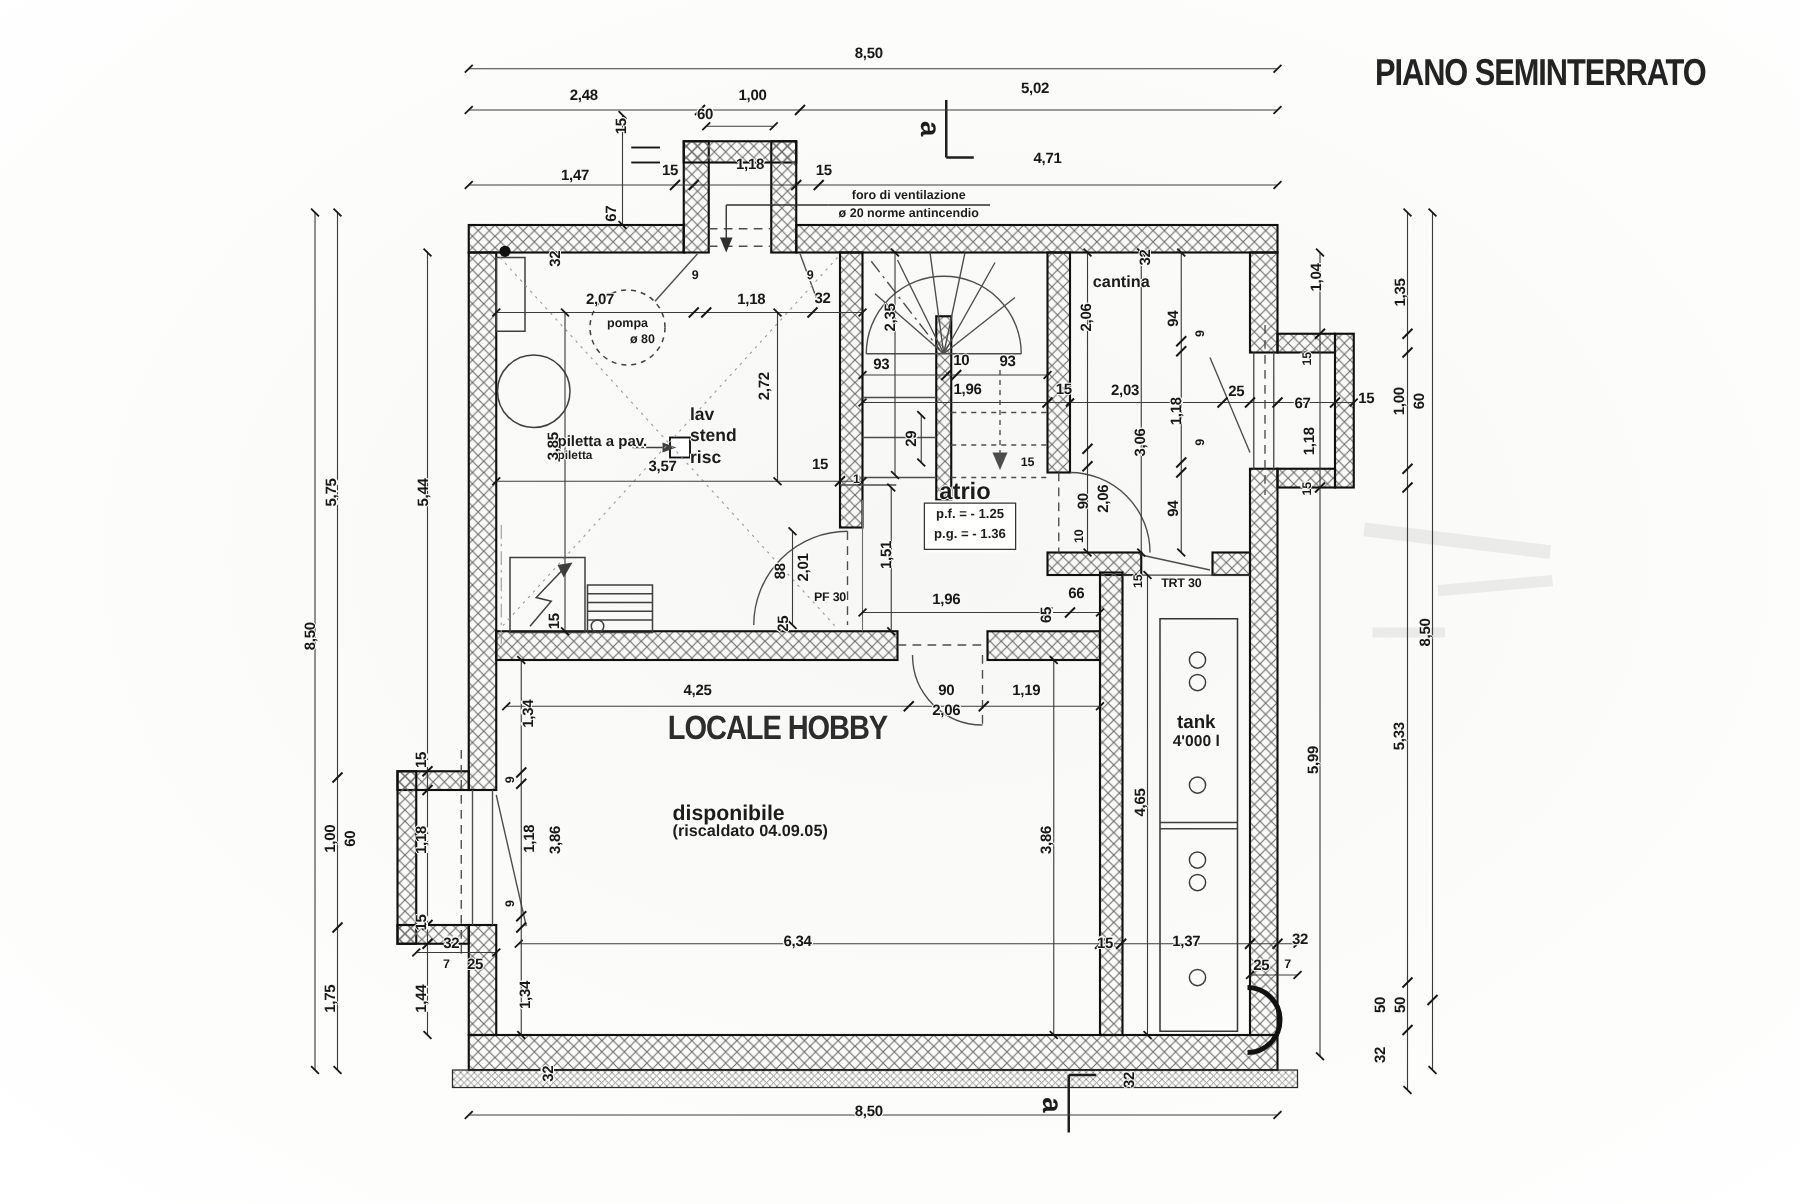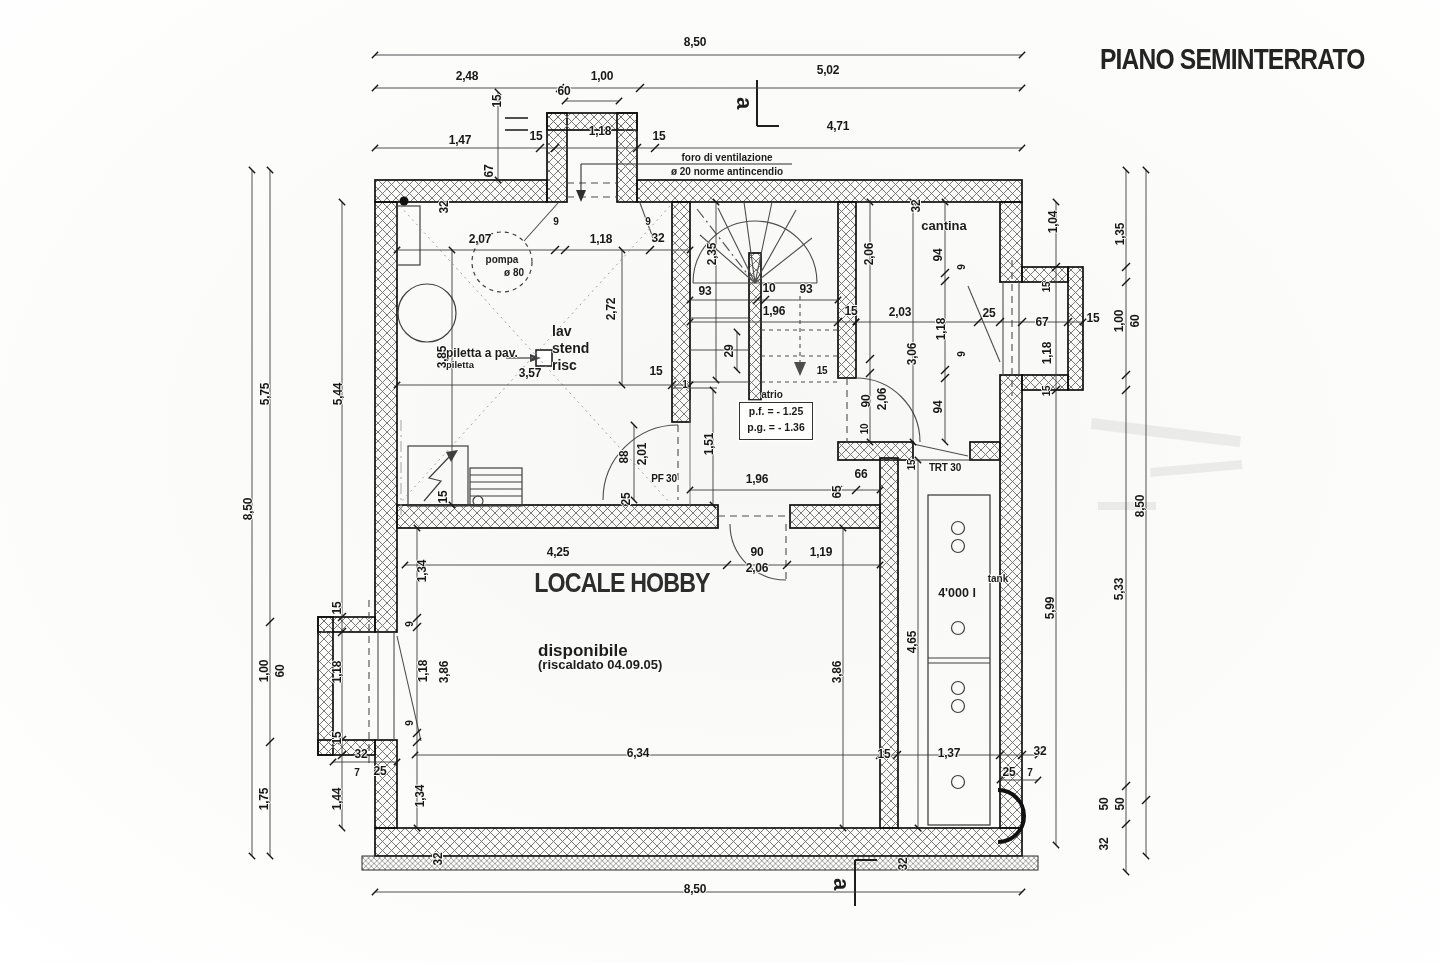--- a/index.html
+++ b/index.html
@@ -22,21 +22,21 @@
      text-shadow:-1px 0 0 #fbfbfa,1px 0 0 #fbfbfa,0 -1px 0 #fbfbfa,0 1px 0 #fbfbfa;}
   .d.v{transform:translate(-50%,-50%) rotate(-90deg);}
   .d.sm{font-size:10px;}
   .lbl{position:absolute;font-weight:700;white-space:nowrap;
        text-shadow:-1px 0 0 #fbfbfa,1px 0 0 #fbfbfa,0 -1px 0 #fbfbfa,0 1px 0 #fbfbfa;}
   .c{transform:translate(-50%,-50%);}
   .title{left:1100px;top:42px;font-size:30px;font-weight:800;letter-spacing:-1px;
          transform:scaleX(.82);transform-origin:left top;color:#232323;}
   .hobby{left:622px;top:583px;font-size:27px;font-weight:800;letter-spacing:-1px;
          transform:translate(-50%,-50%) scaleX(.86);color:#2d2d2d;}
-  .room{font-size:10px;}
+  .room{font-size:19px;}
   .tiny{font-size:10px;}
   .note{font-size:10px;}
   .levels{position:absolute;left:739px;top:402px;width:72px;height:36px;border:1.6px solid #333;
           background:rgba(255,255,255,.9);font-size:10.5px;font-weight:700;text-align:center;
           line-height:1.55;box-shadow:0 0 0 2px rgba(255,255,255,.6);}
   .sec{font-size:22px;font-weight:800;transform:translate(-50%,-50%) rotate(90deg);}
 </style>
 </head>
 <body>
 
@@ -288,29 +288,29 @@
 
 <span class="lbl hobby">LOCALE HOBBY</span>
 <span class="lbl" style="left:538px;top:641px;font-size:17px">disponibile</span>
 <span class="lbl" style="left:538px;top:657px;font-size:13px">(riscaldato 04.09.05)</span>
 
 <span class="lbl room" style="left:552px;top:323px;font-size:14px">lav</span>
 <span class="lbl room" style="left:552px;top:340px;font-size:14px">stend</span>
 <span class="lbl room" style="left:552px;top:357px;font-size:14px">risc</span>
 
 <span class="lbl room c" style="left:772px;top:394px">atrio</span>
-<span class="lbl room c" style="left:944px;top:225px;font-size:13px">cantina</span>
+<span class="lbl room c" style="left:897px;top:225px;font-size:13px">cantina</span>
 
 <span class="lbl tiny c" style="left:502px;top:259px">pompa</span>
 <span class="lbl tiny c" style="left:514px;top:272px">ø 80</span>
 
 <span class="lbl" style="left:446px;top:346px;font-size:12px">piletta a pav.</span>
 <span class="lbl" style="left:446px;top:359px;font-size:9.5px">piletta</span>
 
-<span class="lbl c" style="left:998px;top:578px;font-size:10px">tank</span>
+<span class="lbl c" style="left:957px;top:578px;font-size:15px">tank</span>
 <span class="lbl c" style="left:957px;top:593px;font-size:12.5px">4'000 l</span>
 
 <span class="lbl note c" style="left:727px;top:157px">foro di ventilazione</span>
 <span class="lbl note c" style="left:727px;top:171px">ø 20 norme antincendio</span>
 
 <div class="levels">
   <div>p.f. = - 1.25</div>
   <div>p.g. = - 1.36</div>
 </div>
 

